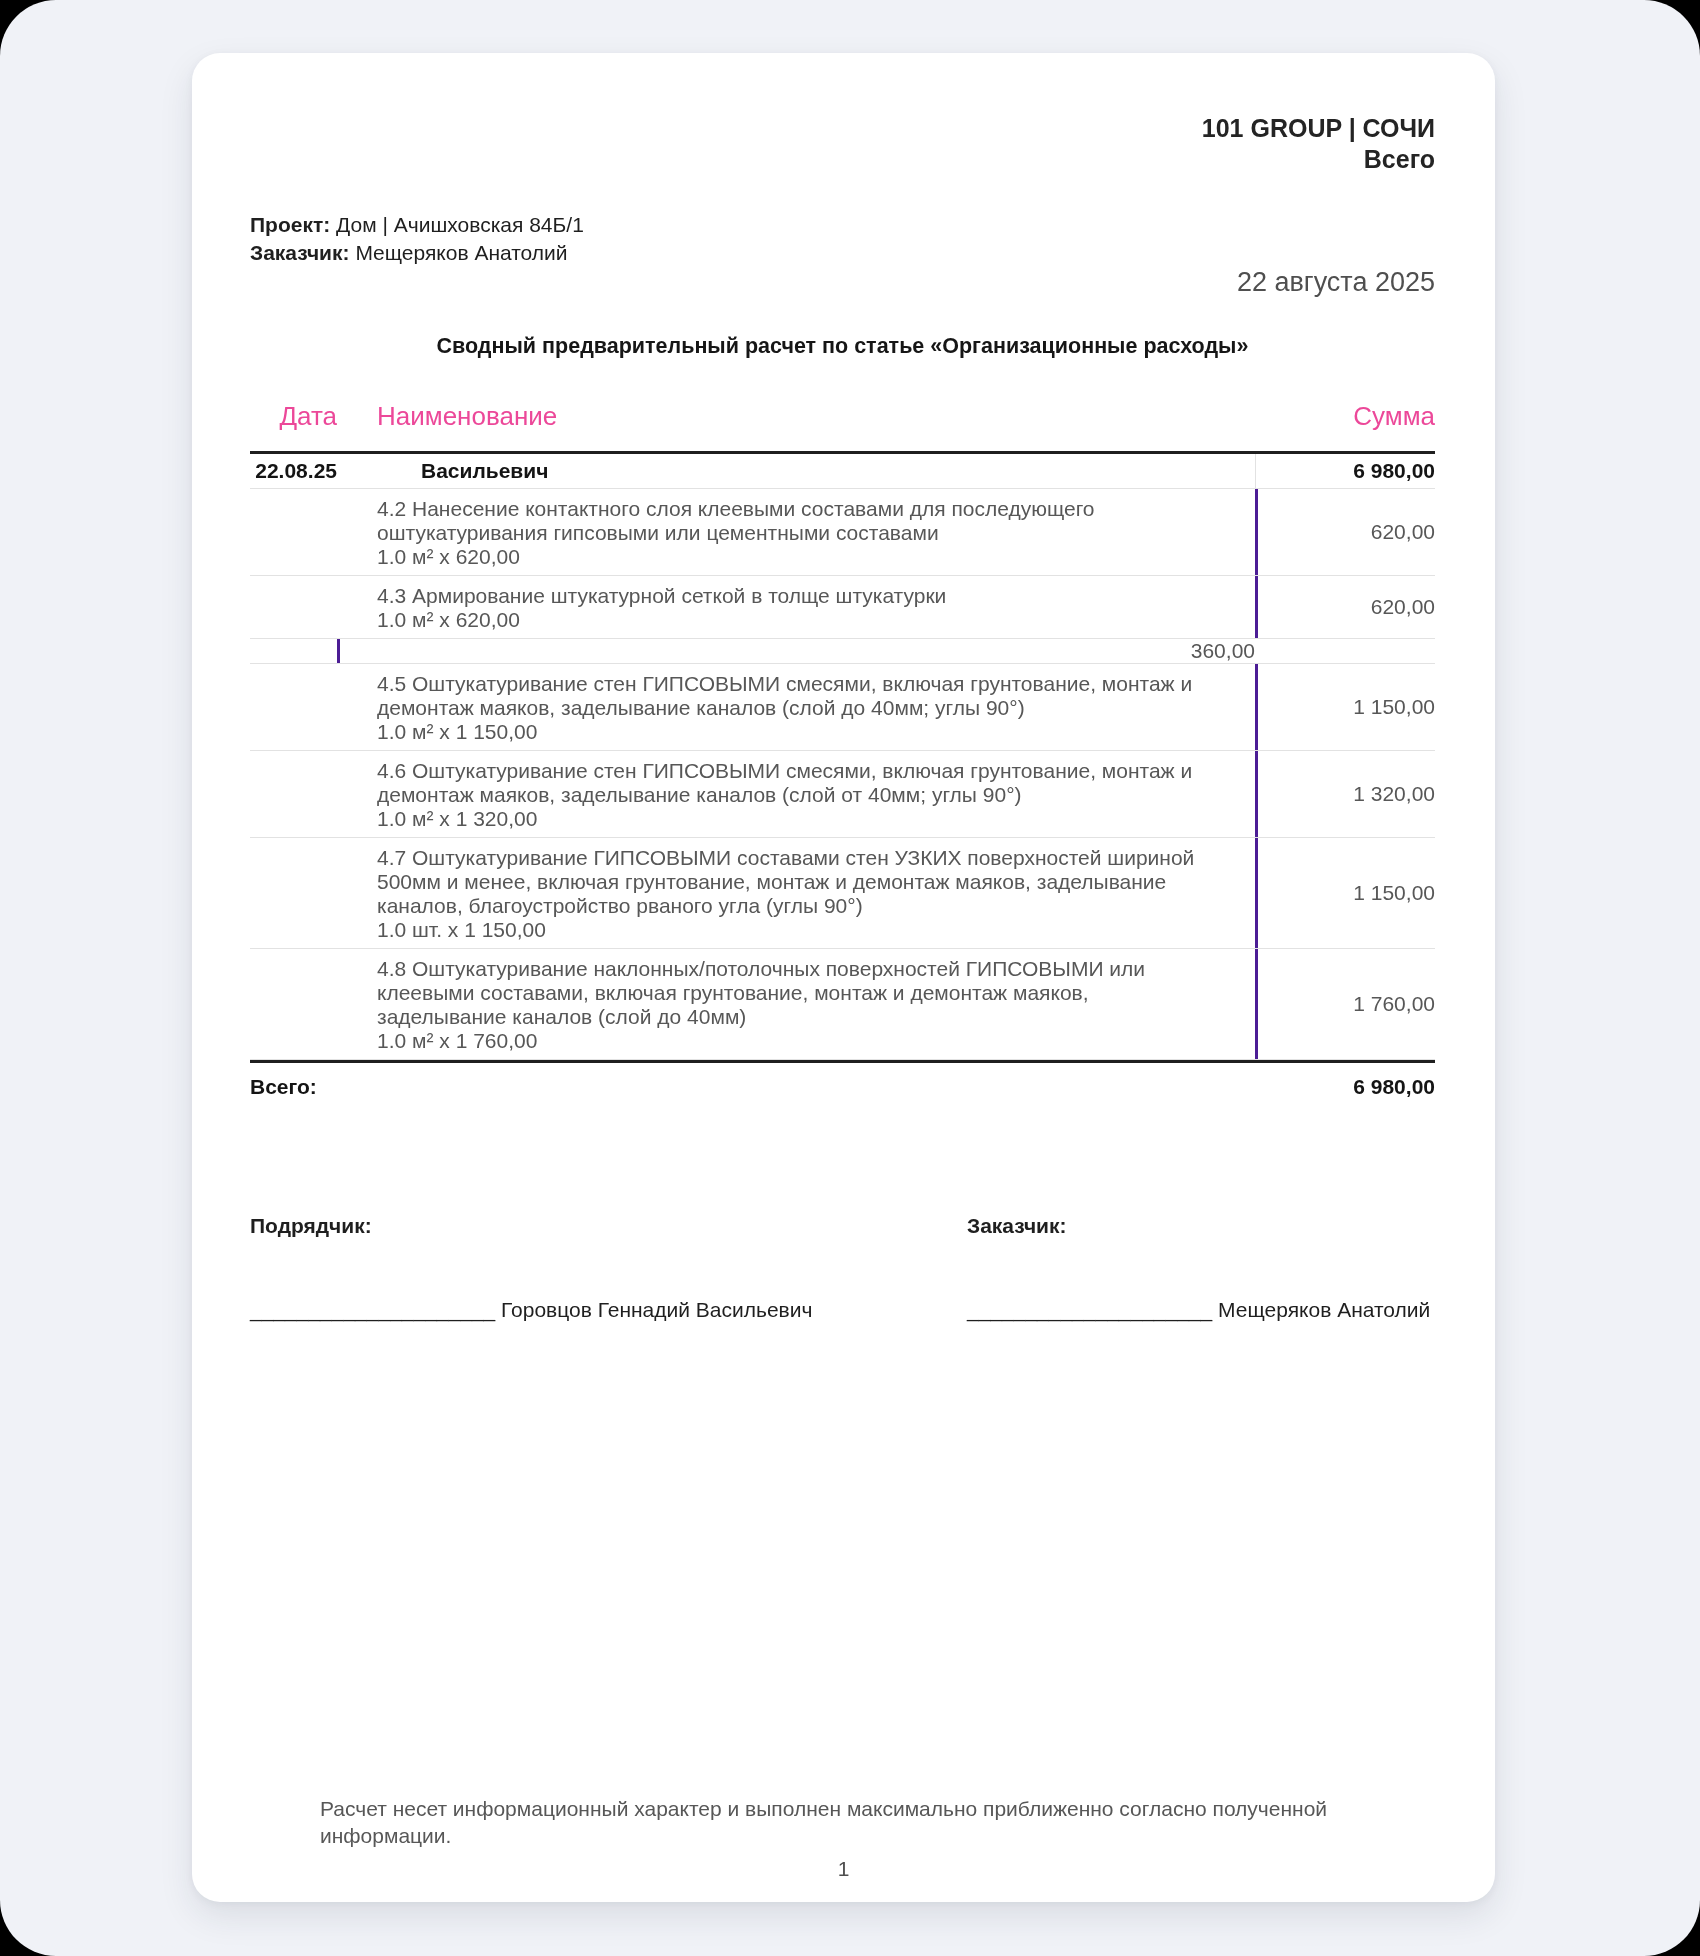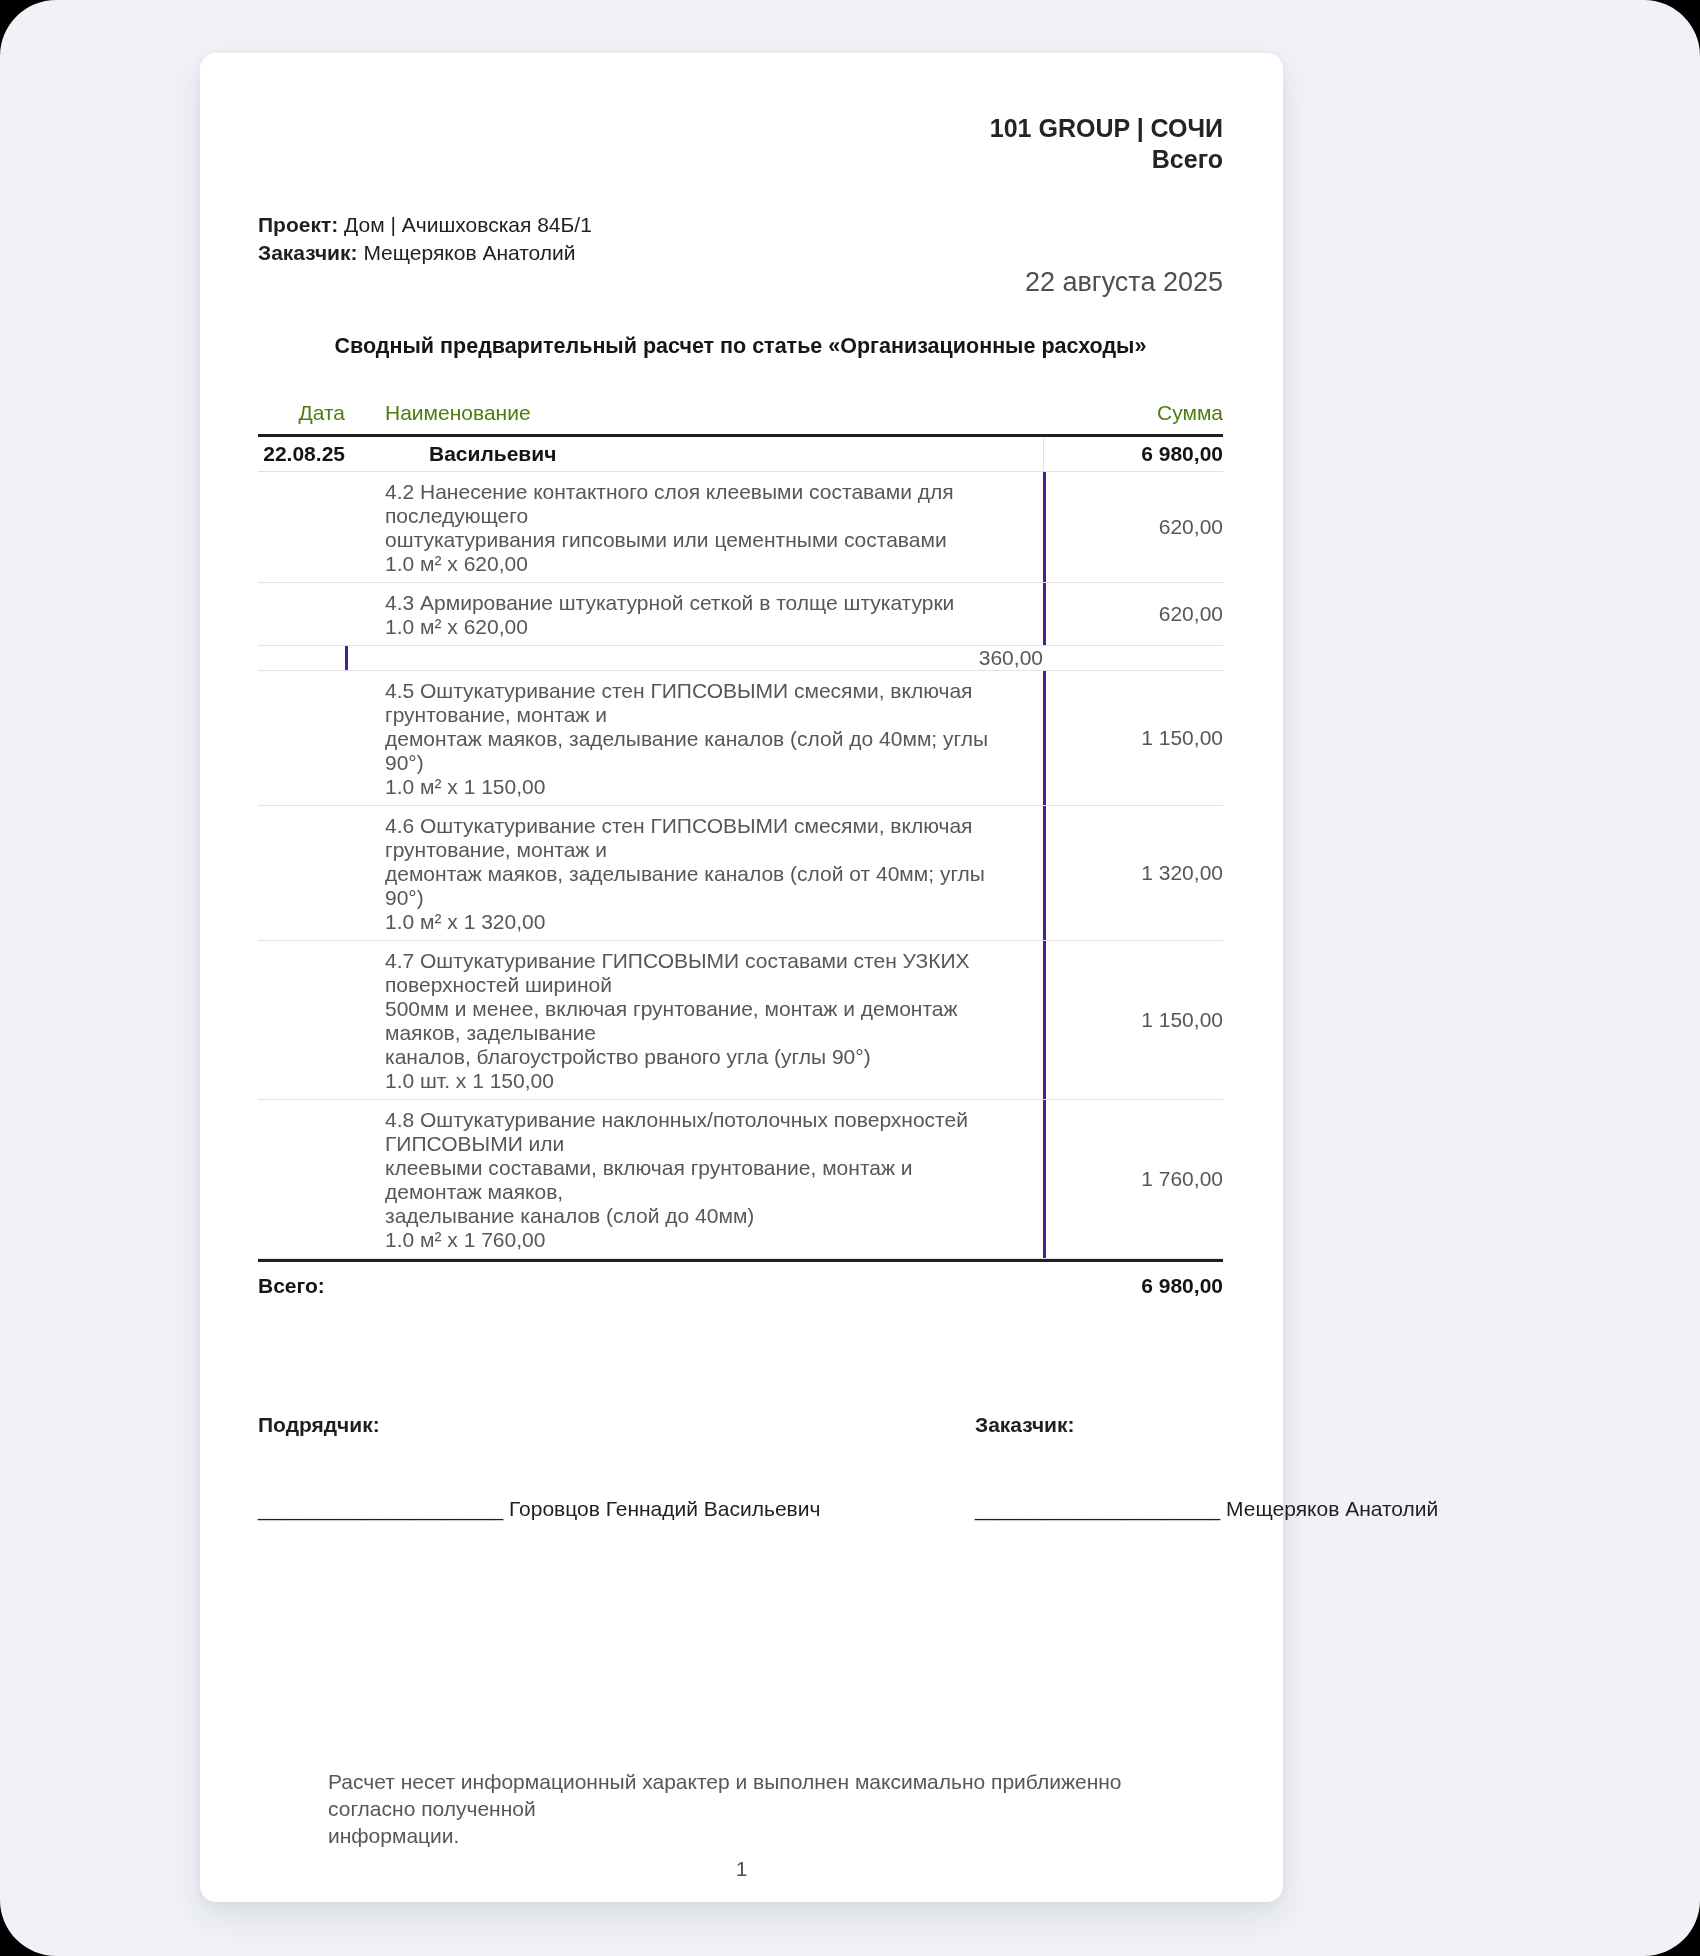--- a/index.html
+++ b/index.html
@@ -12,27 +12,27 @@
     font-family: "Liberation Sans", "DejaVu Sans", sans-serif;
   }
   .viewport {
     position: absolute;
     inset: 0;
     background: #f0f2f7;
     border-radius: 56px;
   }
   .doc-card {
     position: absolute;
-    left: 200px;
+    left: 192px;
     top: 53px;
-    width: 1083px;
+    width: 1303px;
     height: 1849px;
     box-sizing: border-box;
     background: #ffffff;
-    border-radius: 16px;
+    border-radius: 28px;
     box-shadow: 0 14px 34px rgba(25, 35, 60, 0.10), 0 2px 8px rgba(25, 35, 60, 0.05);
     padding: 0 60px 0 58px;
   }
   
   .company-block {
     margin-top: 60px;
     text-align: right;
     font-size: 25px;
     font-weight: 700;
     line-height: 31px;
@@ -67,23 +67,23 @@
   }
   .cell-date  { text-align: right; }
   .cell-name  { padding-left: 40px; padding-right: 30px; white-space: pre-line; }
   .cell-sum   {
     display: flex;
     align-items: center;
     justify-content: flex-end;
     text-align: right;
   }
   .thead {
-    font-size: 21px;
-    color: #4d7c0f;
-    padding-bottom: 9px;
+    font-size: 26px;
+    color: #ec4899;
+    padding-bottom: 19px;
     border-bottom: 3px solid #1f1f1f;
   }
   .row-summary {
     font-size: 21px;
     font-weight: 700;
     color: #141414;
     border-bottom: 1px solid #e2e2e2;
     gap: 44px;
   }
   .row-summary .cell-date,

